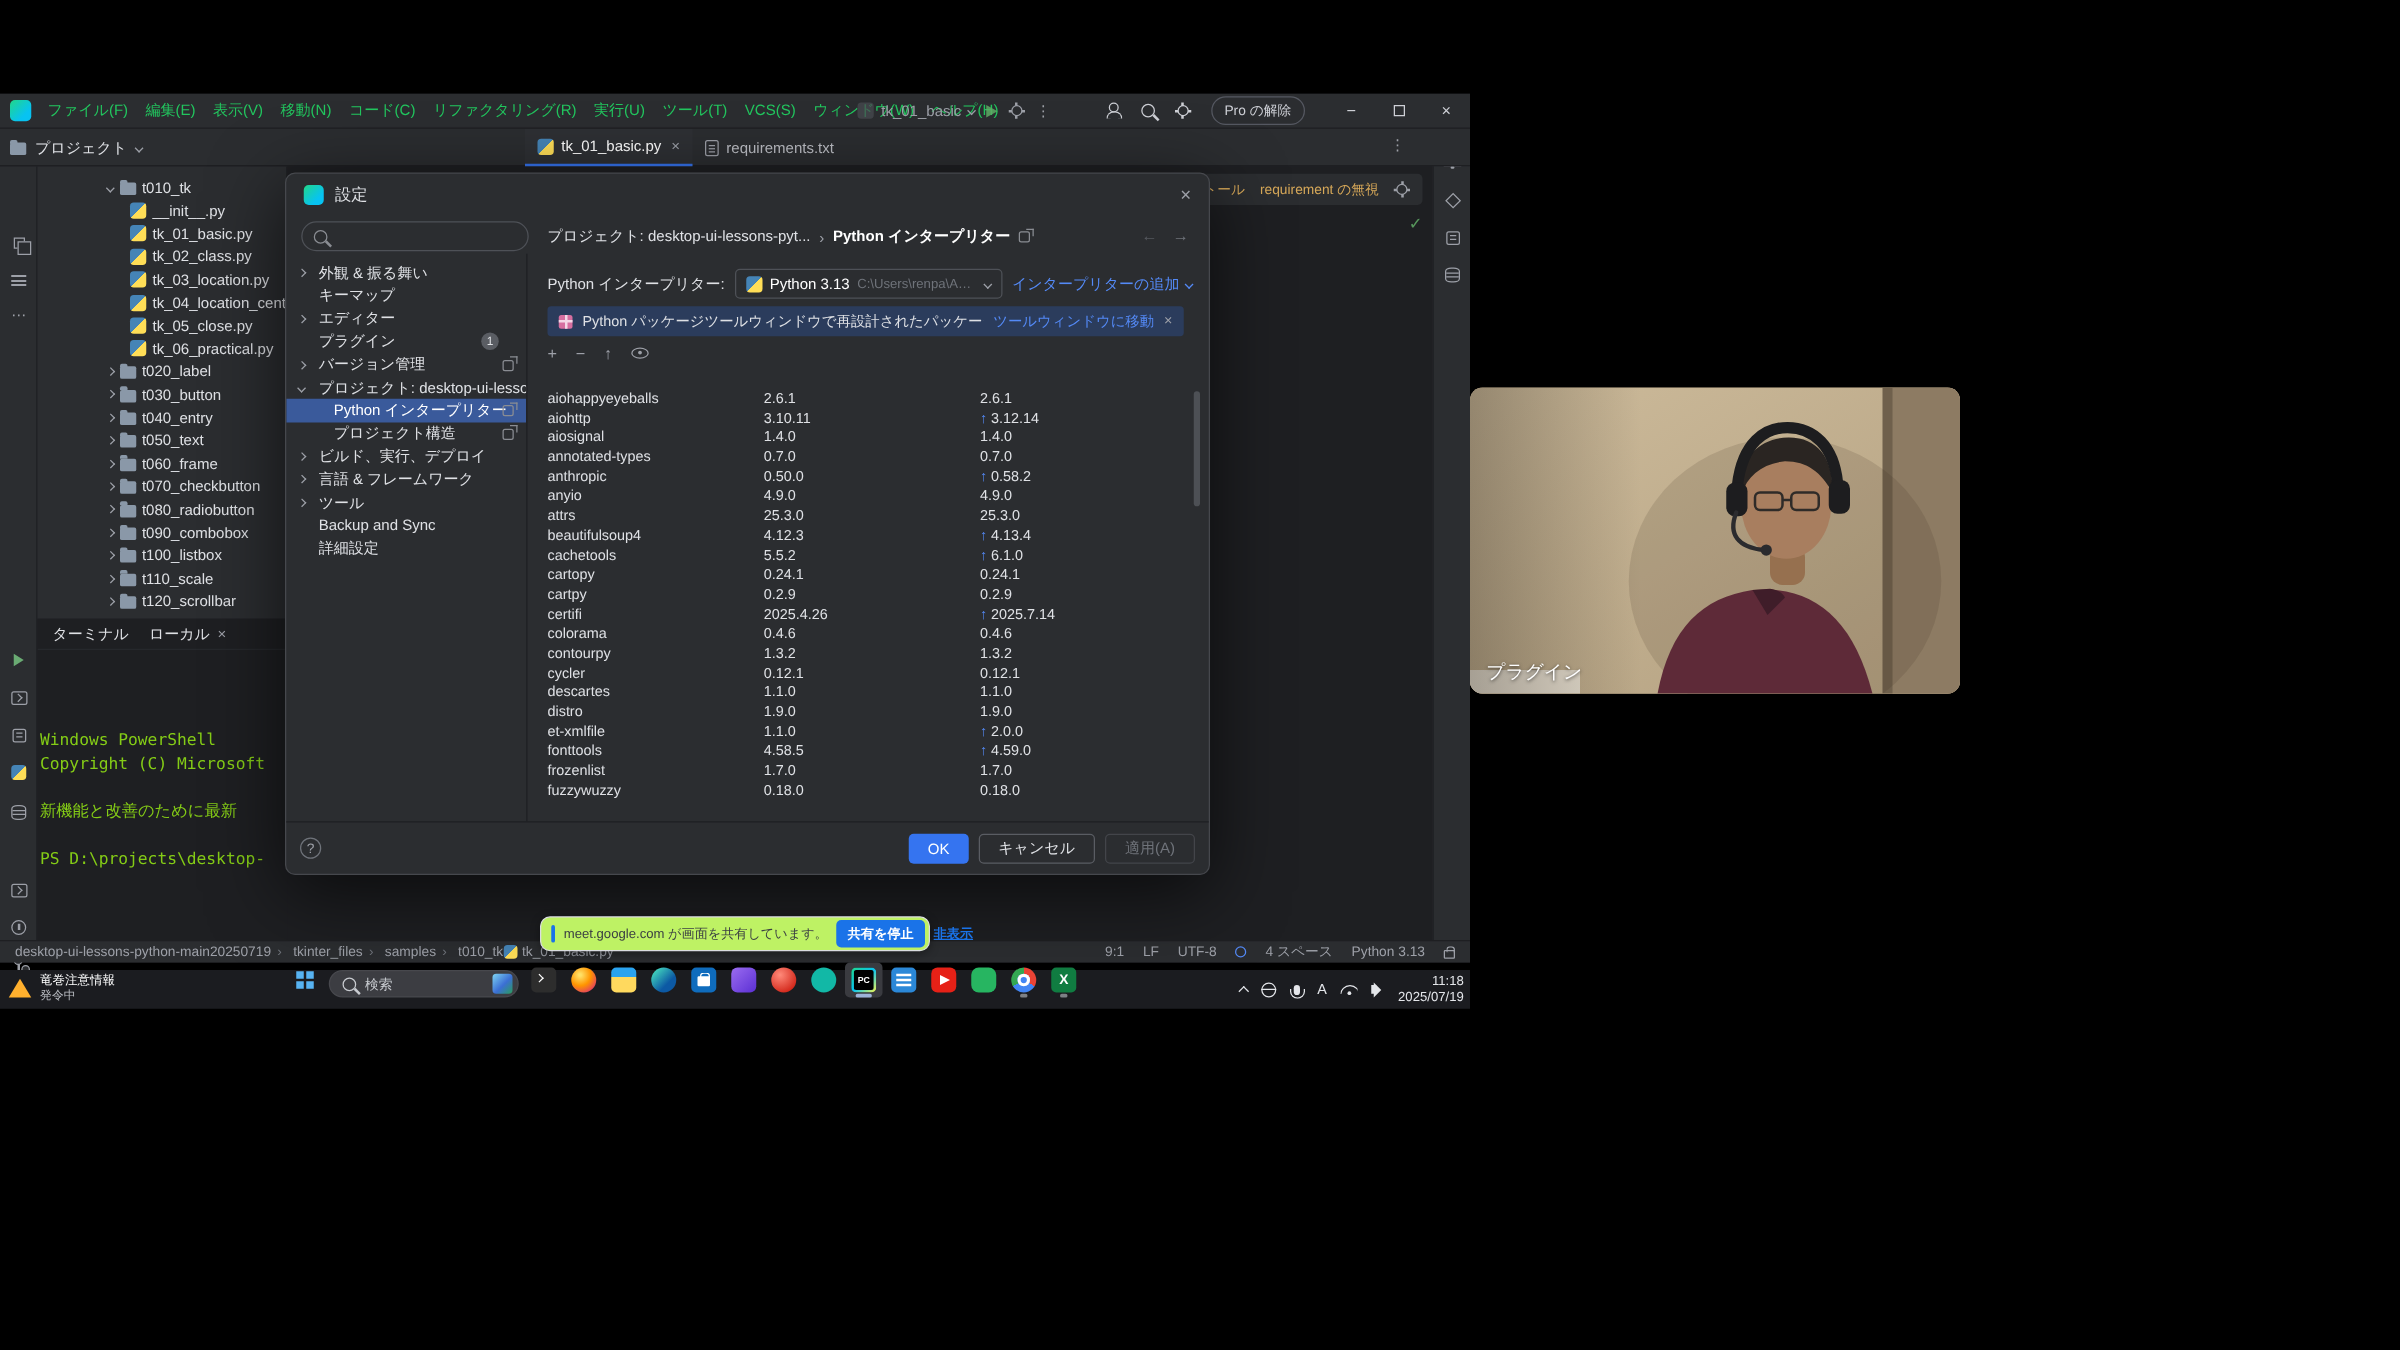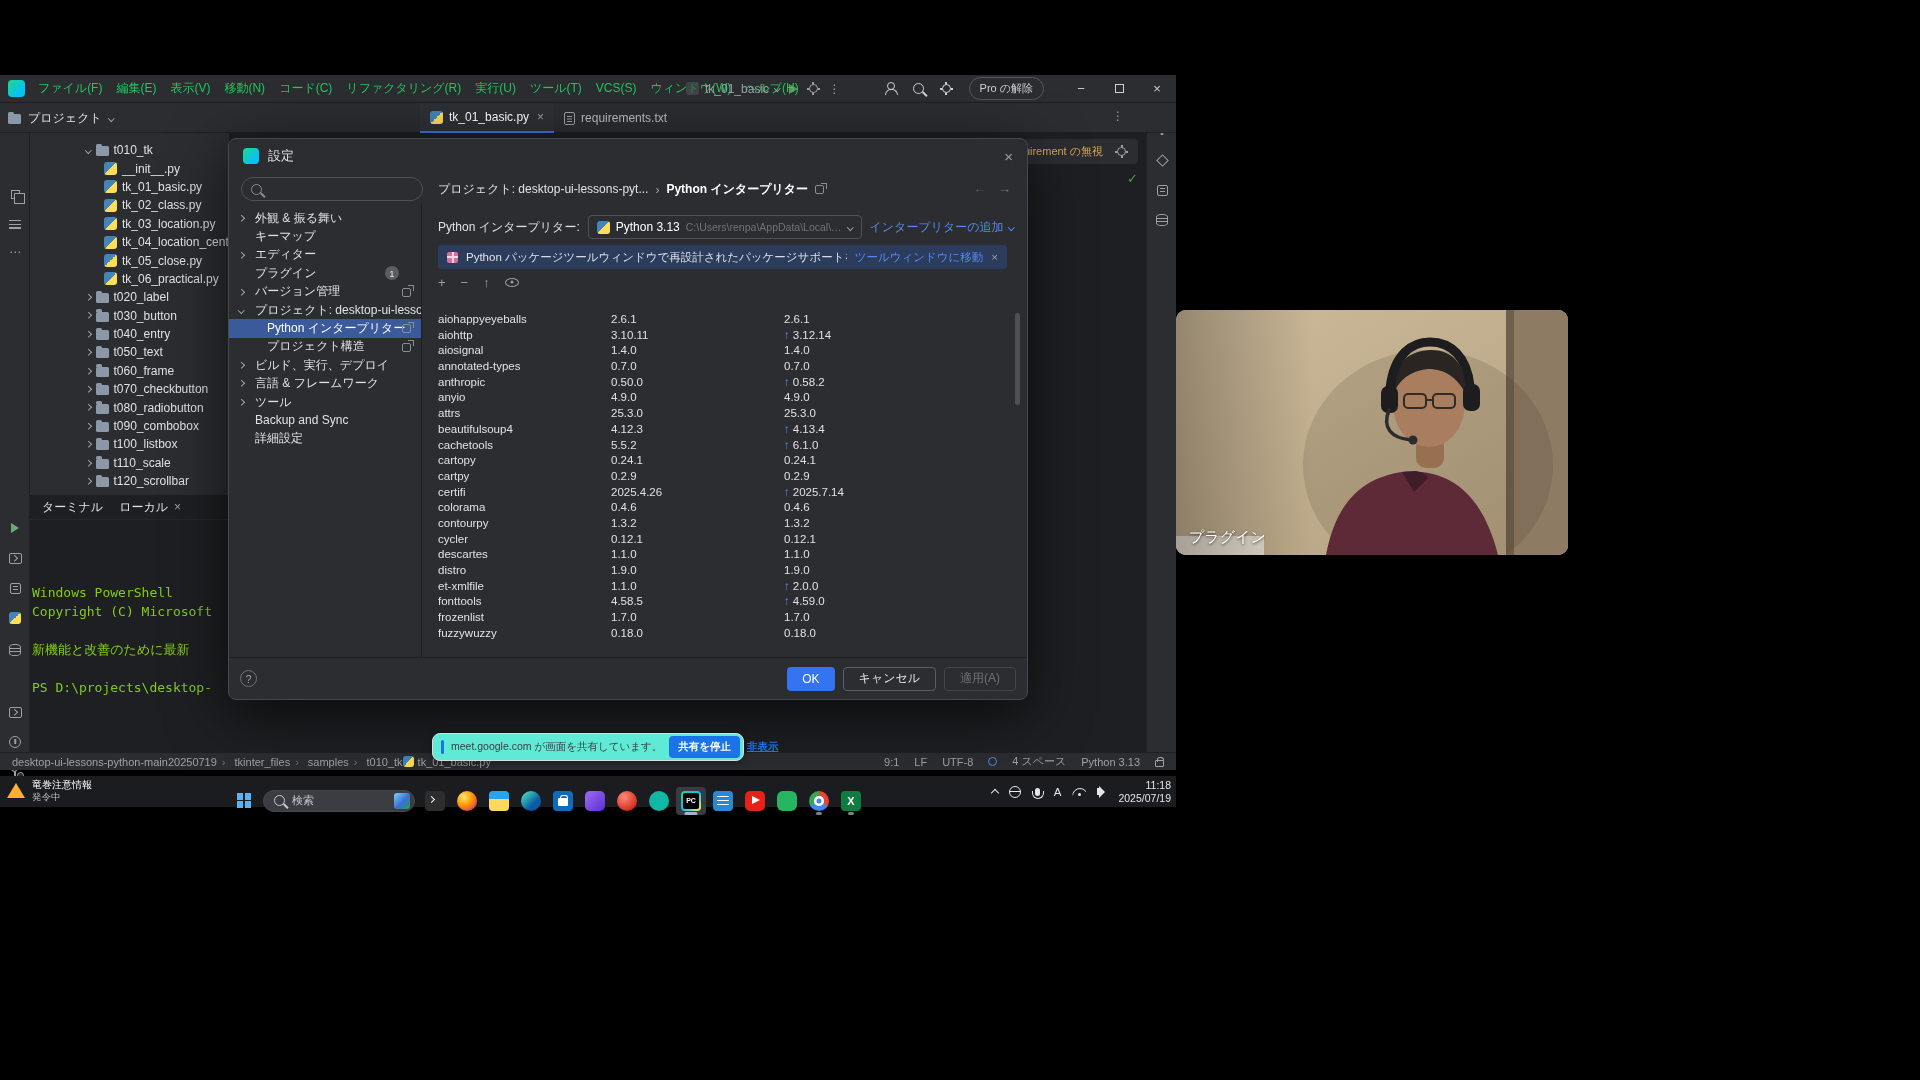--- a/index.html
+++ b/index.html
@@ -106,21 +106,21 @@
   .i-branch::before{content:"";position:absolute;left:-3px;top:-1px;width:5px;height:5px;border-radius:50%;border:1.5px solid currentColor;background:#2b2d30}
   .i-branch::after{content:"";position:absolute;left:3px;bottom:-1px;width:5px;height:5px;border-radius:50%;border:1.5px solid currentColor;background:#2b2d30}
   .i-gift{width:11px;height:11px;background:#d66fa0;border-radius:2px;position:relative;flex:none}
   .i-gift::after{content:"";position:absolute;left:4.5px;top:0;width:2px;height:11px;background:#f4d7e6}
   .i-gift::before{content:"";position:absolute;left:0;top:4px;width:11px;height:2px;background:#f4d7e6}
   .i-lock{width:9px;height:7px;border:1.4px solid currentColor;border-radius:1px;position:relative;margin-top:4px}
   .i-lock::before{content:"";position:absolute;left:1px;top:-4px;width:5px;height:4px;border:1.4px solid currentColor;border-bottom:none;border-radius:3px 3px 0 0}
   .i-dotblue{width:9px;height:9px;border-radius:50%;border:1.6px solid #548af7}
 
   
-  #dlg{position:absolute;left:228px;top:138px;width:800px;height:562px;background:#2b2d30;border:1px solid #46484d;border-radius:8px;box-shadow:0 14px 60px rgba(0,0,0,.65);z-index:20;color:#dfe1e5;font-size:12px}
+  #dlg{position:absolute;left:228px;top:138px;width:740px;height:562px;background:#2b2d30;border:1px solid #46484d;border-radius:8px;box-shadow:0 14px 60px rgba(0,0,0,.65);z-index:20;color:#dfe1e5;font-size:12px}
   .dlg-head{height:34px;display:flex;align-items:center;padding:0 14px;gap:9px}
   .dlg-title{font-size:13px;color:#dfe1e5}
   .dlg-close{margin-left:auto;color:#9da0a8;font-size:15px}
   .dlg-search{position:absolute;left:12px;top:38px;width:182px;height:24px;border:1px solid #4e5157;border-radius:13px;display:flex;align-items:center;padding-left:9px;gap:6px;color:#8a8d93}
   .dlg-divider{position:absolute;left:192px;top:64px;bottom:42px;width:1px;background:#1e1f22}
   .dlg-nav{position:absolute;left:0;top:70px;width:192px;bottom:44px;overflow:hidden}
   .nav-row{position:relative;height:18.4px;display:flex;align-items:center;padding-left:26px;white-space:nowrap;overflow:hidden}
   .nav-row .chev{position:absolute;left:10px}
   .nav-row.child{padding-left:38px}
   .nav-row.sel{background:#3a5a9b;color:#fff}
@@ -147,32 +147,32 @@
   .up-mark{color:#548af7;margin-right:3px}
   .pkg-scroll{position:absolute;right:7px;top:140px;width:5px;height:92px;background:rgba(120,124,130,.45);border-radius:3px}
   .dlg-footer{position:absolute;left:0;right:0;bottom:0;height:42px;border-top:1px solid #1e1f22;display:flex;align-items:center;padding:0 11px;gap:8px}
   .help-circ{width:17px;height:17px;border:1.4px solid #6f737a;border-radius:50%;color:#9da0a8;font-size:11px;display:flex;align-items:center;justify-content:center}
   .btn{height:24px;padding:0 15px;border-radius:4px;display:flex;align-items:center;justify-content:center;font-size:12px;white-space:nowrap}
   .btn-ok{background:#3574f0;color:#fff;margin-left:auto}
   .btn-cancel{border:1px solid #5a5d63;color:#dfe1e5}
   .btn-apply{border:1px solid #43454a;color:#6f737a}
 
   
-  #meet{position:absolute;left:432px;top:733px;width:312px;height:28px;background:#5eead4;border:1px solid #dadce0;border-radius:8px;box-shadow:0 2px 8px rgba(0,0,0,.35);display:flex;align-items:center;padding:0 8px;gap:7px;z-index:40;font-size:10.5px;color:#3c4043;white-space:nowrap}
+  #meet{position:absolute;left:432px;top:733px;width:312px;height:28px;background:#bef264;border:1px solid #dadce0;border-radius:8px;box-shadow:0 2px 8px rgba(0,0,0,.35);display:flex;align-items:center;padding:0 8px;gap:7px;z-index:40;font-size:10.5px;color:#3c4043;white-space:nowrap}
   .meet-accent{width:3px;height:14px;background:#1a73e8;border-radius:2px;flex:none}
   .meet-stop{background:#1a73e8;color:#fff;border-radius:4px;padding:4px 9px;font-weight:bold;font-size:10.5px}
   .meet-hide{color:#1a73e8;font-weight:bold;text-decoration:underline}
 
   
   #taskbar{position:absolute;left:0;top:776px;width:1176px;height:31px;background:#1b1c20;z-index:30;color:#e4e6ea}
   .tb-weather{position:absolute;left:7px;top:3px;display:flex;align-items:center;gap:7px}
   .w-tri{width:0;height:0;border-left:9px solid transparent;border-right:9px solid transparent;border-bottom:15px solid #ffb02e}
   .tb-weather .l1{font-size:10px;color:#fff;line-height:12px}
   .tb-weather .l2{font-size:9.5px;color:#b9bcc2;line-height:11px}
-  .tb-center{position:absolute;left:230px;top:14px;height:21px;display:flex;align-items:center;gap:5px}
+  .tb-center{position:absolute;left:230px;top:1px;height:21px;display:flex;align-items:flex-end;gap:5px}
   .tb-start{width:28px;height:28px;display:flex;align-items:center;justify-content:center;border-radius:4px}
   .i-start{display:grid;grid-template-columns:6.5px 6.5px;grid-gap:1.5px}
   .i-start b{width:6.5px;height:6.5px;background:#57b3f2}
   .tb-search{width:152px;height:22px;border-radius:11px;background:#3c3d42;border:1px solid #47484d;display:flex;align-items:center;padding:0 4px 0 10px;gap:7px;color:#c8cbd0;font-size:11px}
   .search-img{margin-left:auto;width:16px;height:16px;border-radius:3px;background:linear-gradient(135deg,#7fd4f2,#3b6fd4 55%,#2a9d5c)}
   .tb-app{width:30px;height:28px;display:flex;align-items:center;justify-content:center;border-radius:4px;position:relative}
   .tb-app.active{background:#3a3b40}
   .tb-app.active::after{content:"";position:absolute;bottom:0;left:50%;transform:translateX(-50%);width:13px;height:3px;border-radius:2px;background:#9db3d8}
   .tb-app.running::after{content:"";position:absolute;bottom:0;left:50%;transform:translateX(-50%);width:6px;height:3px;border-radius:2px;background:#7d8085}
   .tb-ico{width:20px;height:20px;border-radius:4px;position:relative}

